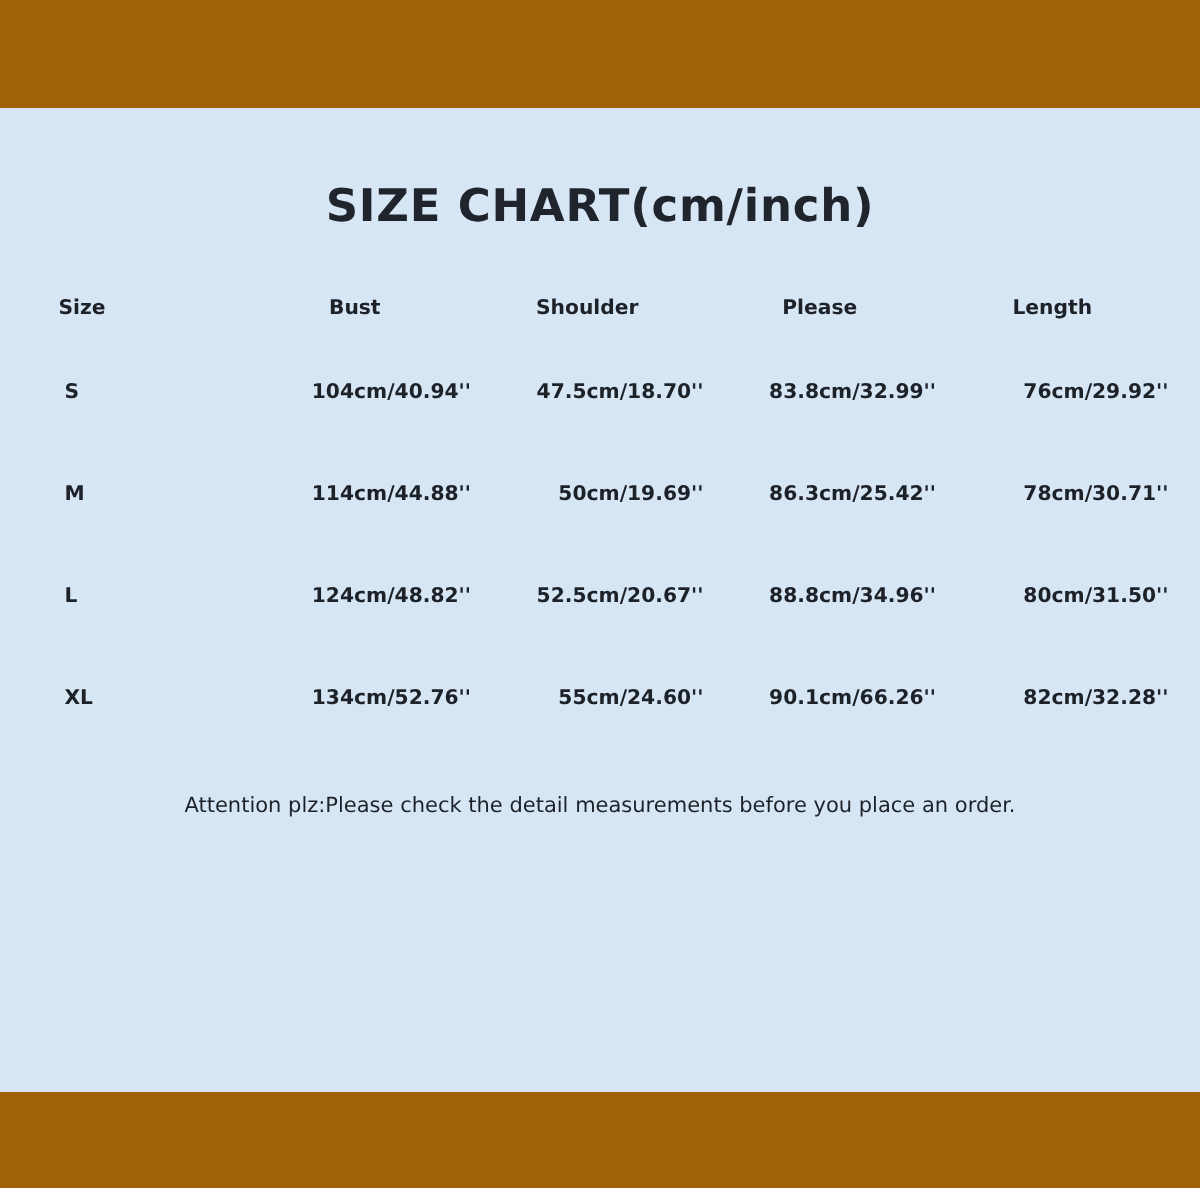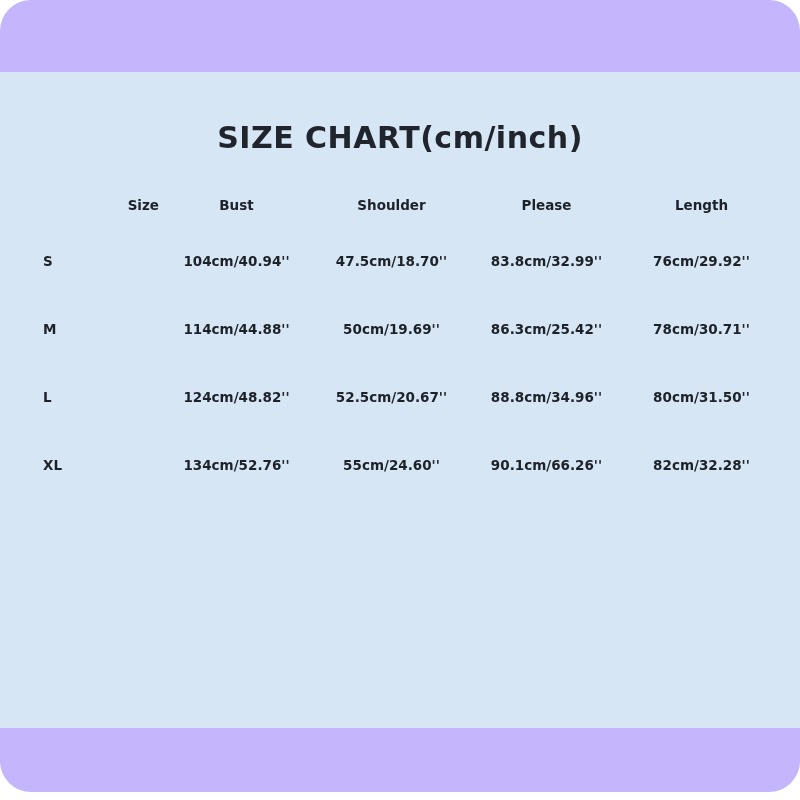--- a/index.html
+++ b/index.html
@@ -10,22 +10,21 @@
     width: 800px;
     height: 800px;
     background: #ffffff;
     font-family: "DejaVu Sans", sans-serif;
     overflow: hidden;
   }
   #page {
     position: relative;
     width: 800px;
     height: 792px;
-    background: #c4b5fd;
-    border-radius: 31px;
+    background: #a16207;
   }
   #chart-panel {
     position: absolute;
     left: 0;
     top: 72px;
     width: 800px;
     height: 656px;
     background: #d6e6f5;
     box-sizing: border-box;
   }
@@ -58,32 +57,32 @@
   }
   .col-size {
     width: 120px;
     text-align: center;
   }
   .col-val {
     width: 155px;
     text-align: center;
   }
   .hdr-size {
-    text-align: right;
+    text-align: left;
     padding-left: 18px !important;
   }
   .hdr-val {
     text-align: center;
   }
   .cell-size {
     text-align: left;
     padding-left: 22px !important;
   }
   .cell-val {
-    text-align: center;
+    text-align: right;
   }
   #footnotes {
     margin-top: 26px;
     text-align: center;
     color: #1d2128;
   }
   .footnote {
     font-size: 14px;
     line-height: 24px;
     font-family: "DejaVu Sans", sans-serif;
@@ -133,16 +132,17 @@
           <td class="col-size cell-size">XL</td>
           <td class="col-val cell-val">134cm/52.76''</td>
           <td class="col-val cell-val">55cm/24.60''</td>
           <td class="col-val cell-val">90.1cm/66.26''</td>
           <td class="col-val cell-val">82cm/32.28''</td>
         </tr>
       </tbody>
     </table>
 
     <div id="footnotes">
+      <div class="footnote">Attention plz:Please check the detail measurements before you place an order.</div>
     </div>
 
   </div>
 </div>
 
 </body></html>

